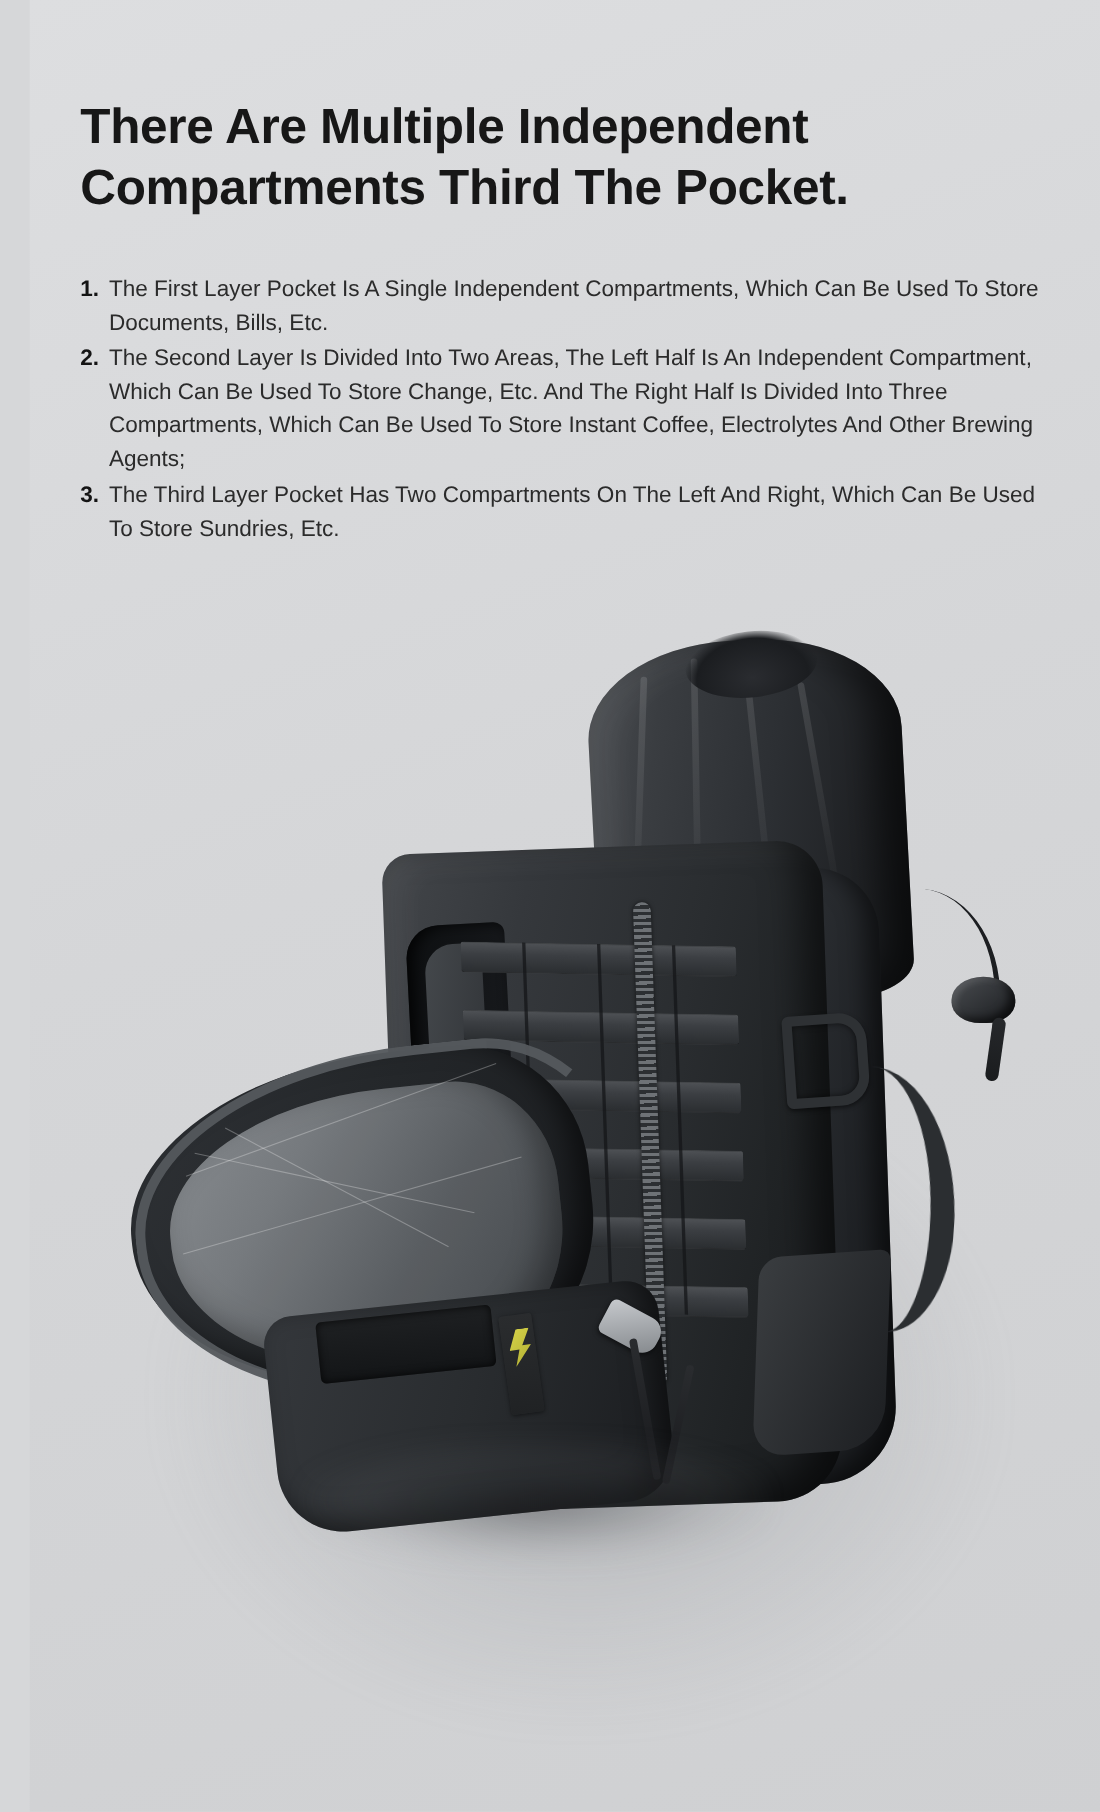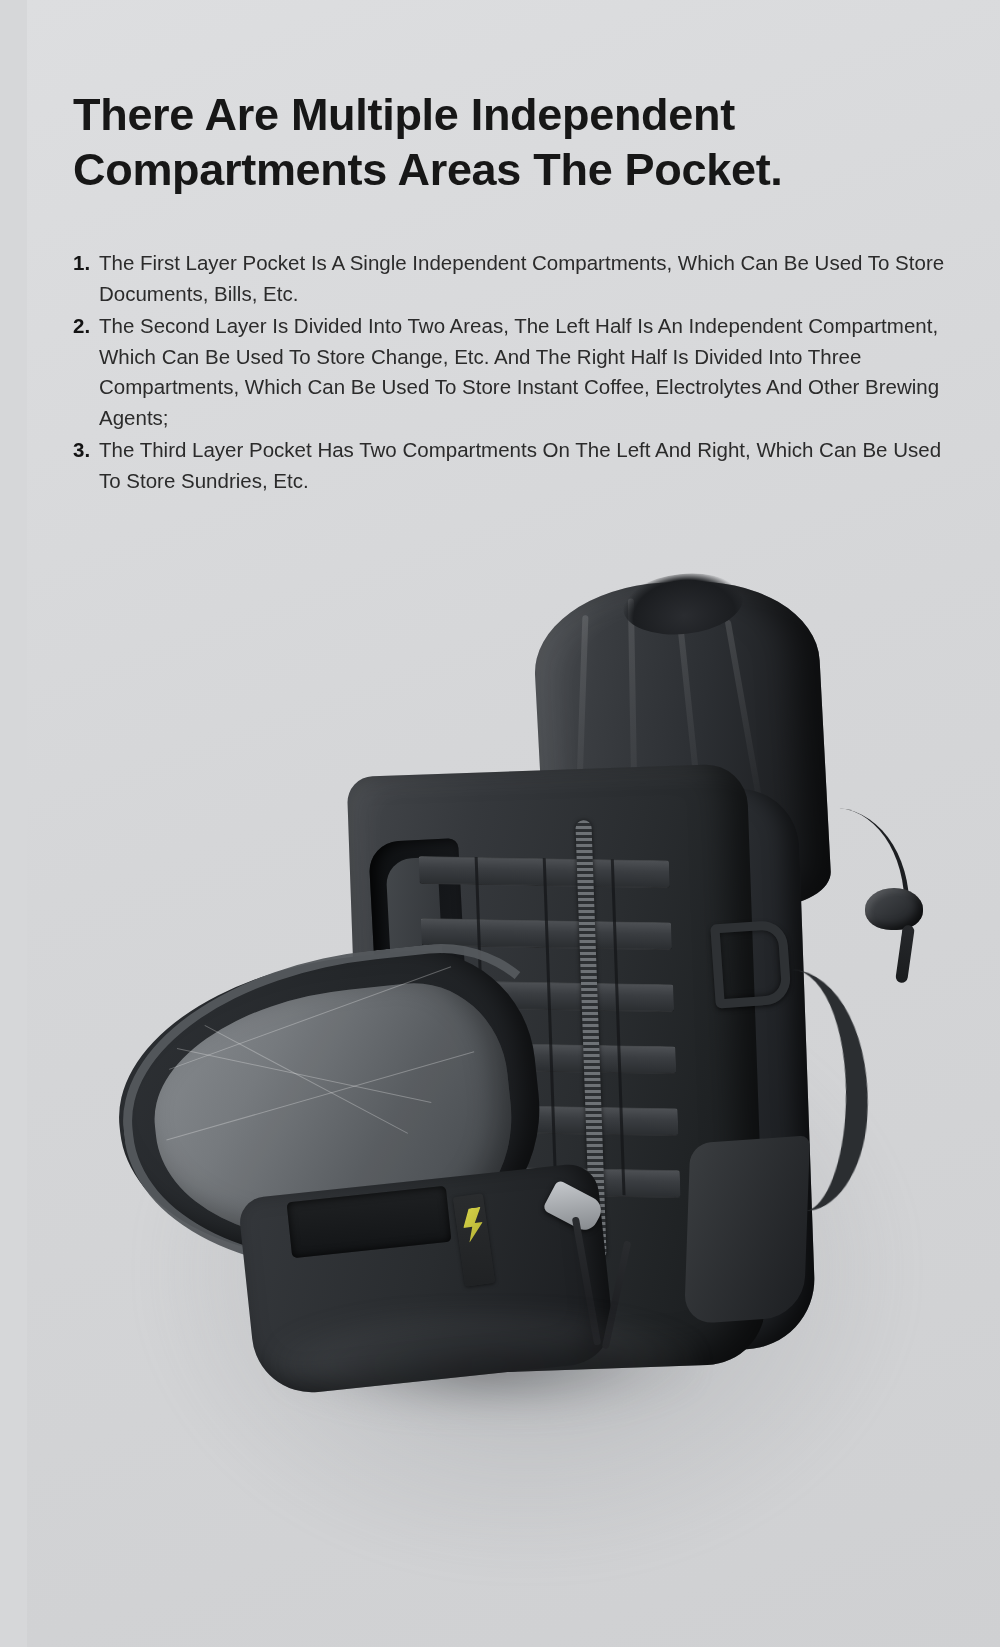--- a/index.html
+++ b/index.html
@@ -396,21 +396,21 @@
     filter: blur(10px);
   }
 </style>
 </head>
 <body>
 
 <div class="page">
 
   <h1 class="headline">
     <span class="line">There Are Multiple Independent</span>
-    <span class="line">Compartments Areas The Pocket.</span>
+    <span class="line">Compartments Third The Pocket.</span>
   </h1>
 
   <ol class="list" style="list-style:none;margin:0;padding:0;">
     <li class="list-item">
       <span class="list-num">1.</span>
       <span class="list-text">The First Layer Pocket Is A Single Independent Compartments, Which Can Be Used To Store Documents, Bills, Etc.</span>
     </li>
     <li class="list-item">
       <span class="list-num">2.</span>
       <span class="list-text">The Second Layer Is Divided Into Two Areas, The Left Half Is An Independent Compartment, Which Can Be Used To Store Change, Etc. And The Right Half Is Divided Into Three Compartments, Which Can Be Used To Store Instant Coffee, Electrolytes And Other Brewing Agents;</span>

